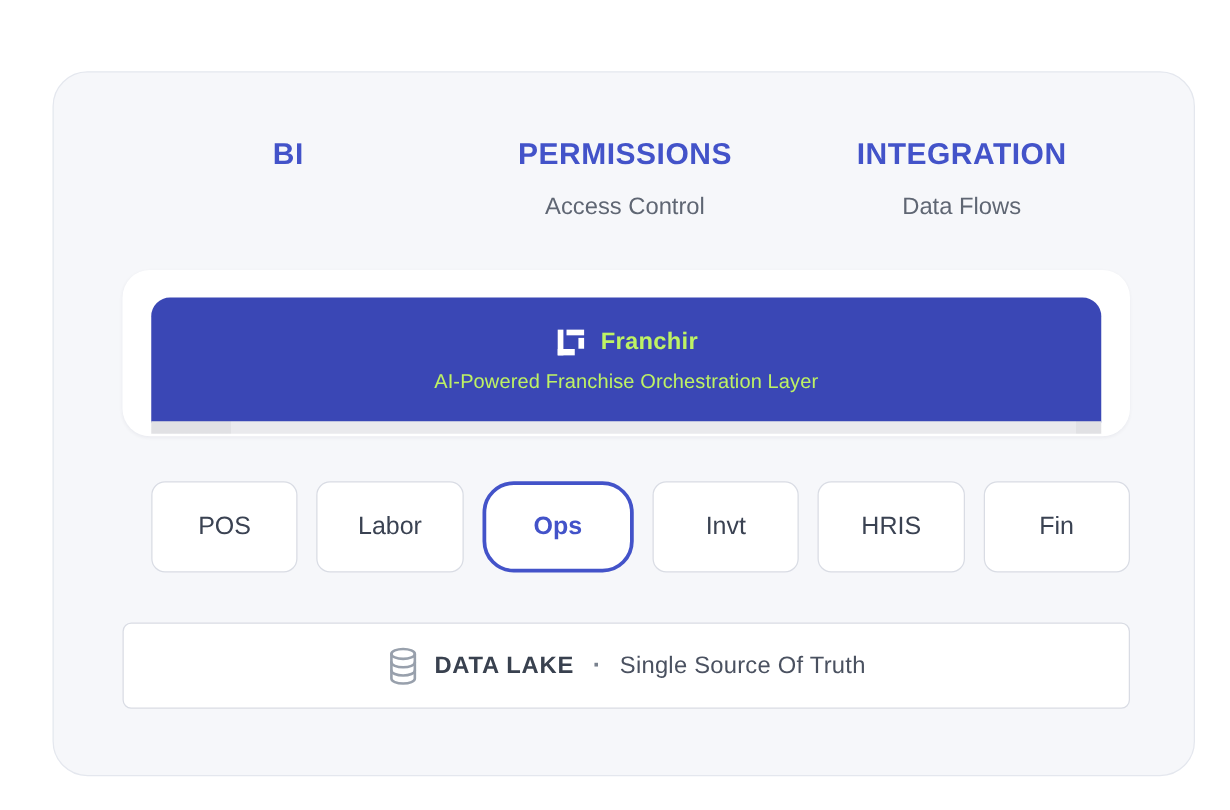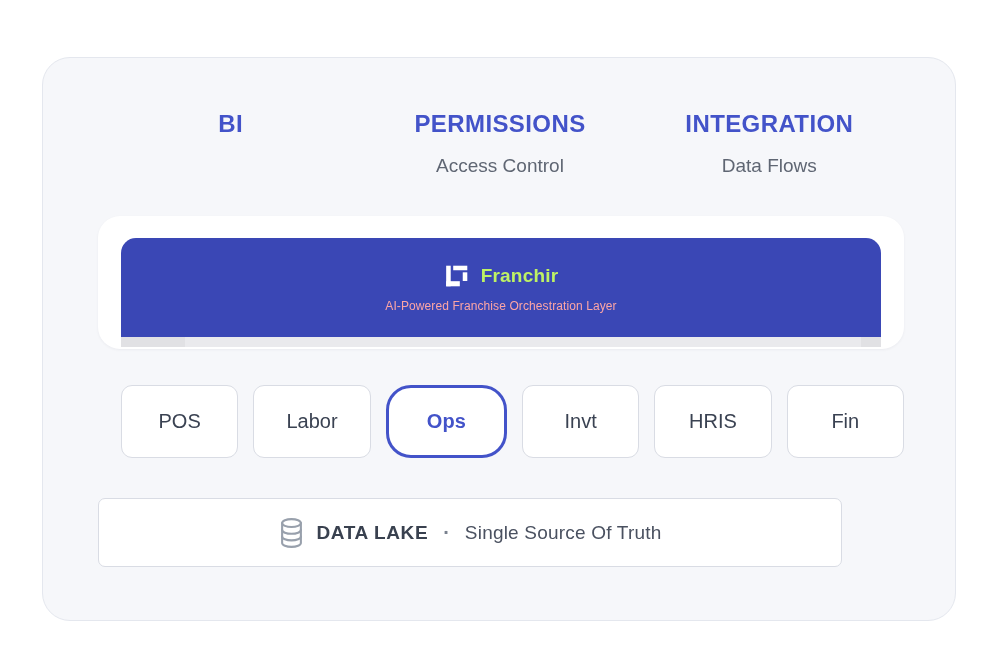--- a/index.html
+++ b/index.html
@@ -48,21 +48,21 @@
   .platform-banner{
     position:absolute;left:23px;top:22px;width:760px;height:100px;
     background:var(--banner);
     border-radius:15px 15px 0 0;
     display:flex;flex-direction:column;align-items:center;justify-content:center;
     gap:10px;color:#ffffff;
   }
   .banner-title-row{display:flex;align-items:center;gap:11px;}
   .logo-icon{width:26px;height:26px;display:block;}
   .banner-name{font-size:19px;font-weight:bold;letter-spacing:.2px;color:#bef264;}
-  .banner-tagline{font-size:12px;color:#fca5a5;letter-spacing:.1px;}
+  .banner-tagline{font-size:16px;color:#bef264;letter-spacing:.1px;}
   .clipped-strip{
     position:absolute;left:23px;top:121px;width:760px;height:10px;
     background:linear-gradient(90deg,#e1e1e4 0,#e1e1e4 64px,
       #eaeaed 64px,#eaeaed calc(100% - 20px),#e1e1e4 calc(100% - 20px));
   }
 
   
   .systems{
     position:absolute;left:53px;top:327px;width:808px;height:73px;
     display:flex;gap:15px;padding-left:25px;
@@ -73,21 +73,21 @@
     display:flex;align-items:center;justify-content:center;
     font-size:20px;color:var(--dark-text);cursor:pointer;
   }
   .system-chip.active{
     border:3px solid var(--accent);border-radius:25px;
     color:var(--accent);font-weight:bold;
   }
 
   
   .datalake{
-    position:absolute;left:55px;top:440px;width:744px;height:69px;
+    position:absolute;left:55px;top:440px;width:806px;height:69px;
     background:#ffffff;
     border:1.5px solid var(--box-border);border-radius:7px;
     display:flex;align-items:center;justify-content:center;gap:13px;
   }
   .db-icon{width:25px;height:32px;display:block;}
   .datalake-title{
     font-size:19px;font-weight:bold;color:#39414f;letter-spacing:.6px;
   }
   .datalake-dot{font-size:20px;font-weight:bold;color:#79818e;padding:0 2px;}
   .datalake-sub{font-size:19px;color:#4a5160;letter-spacing:.2px;}

